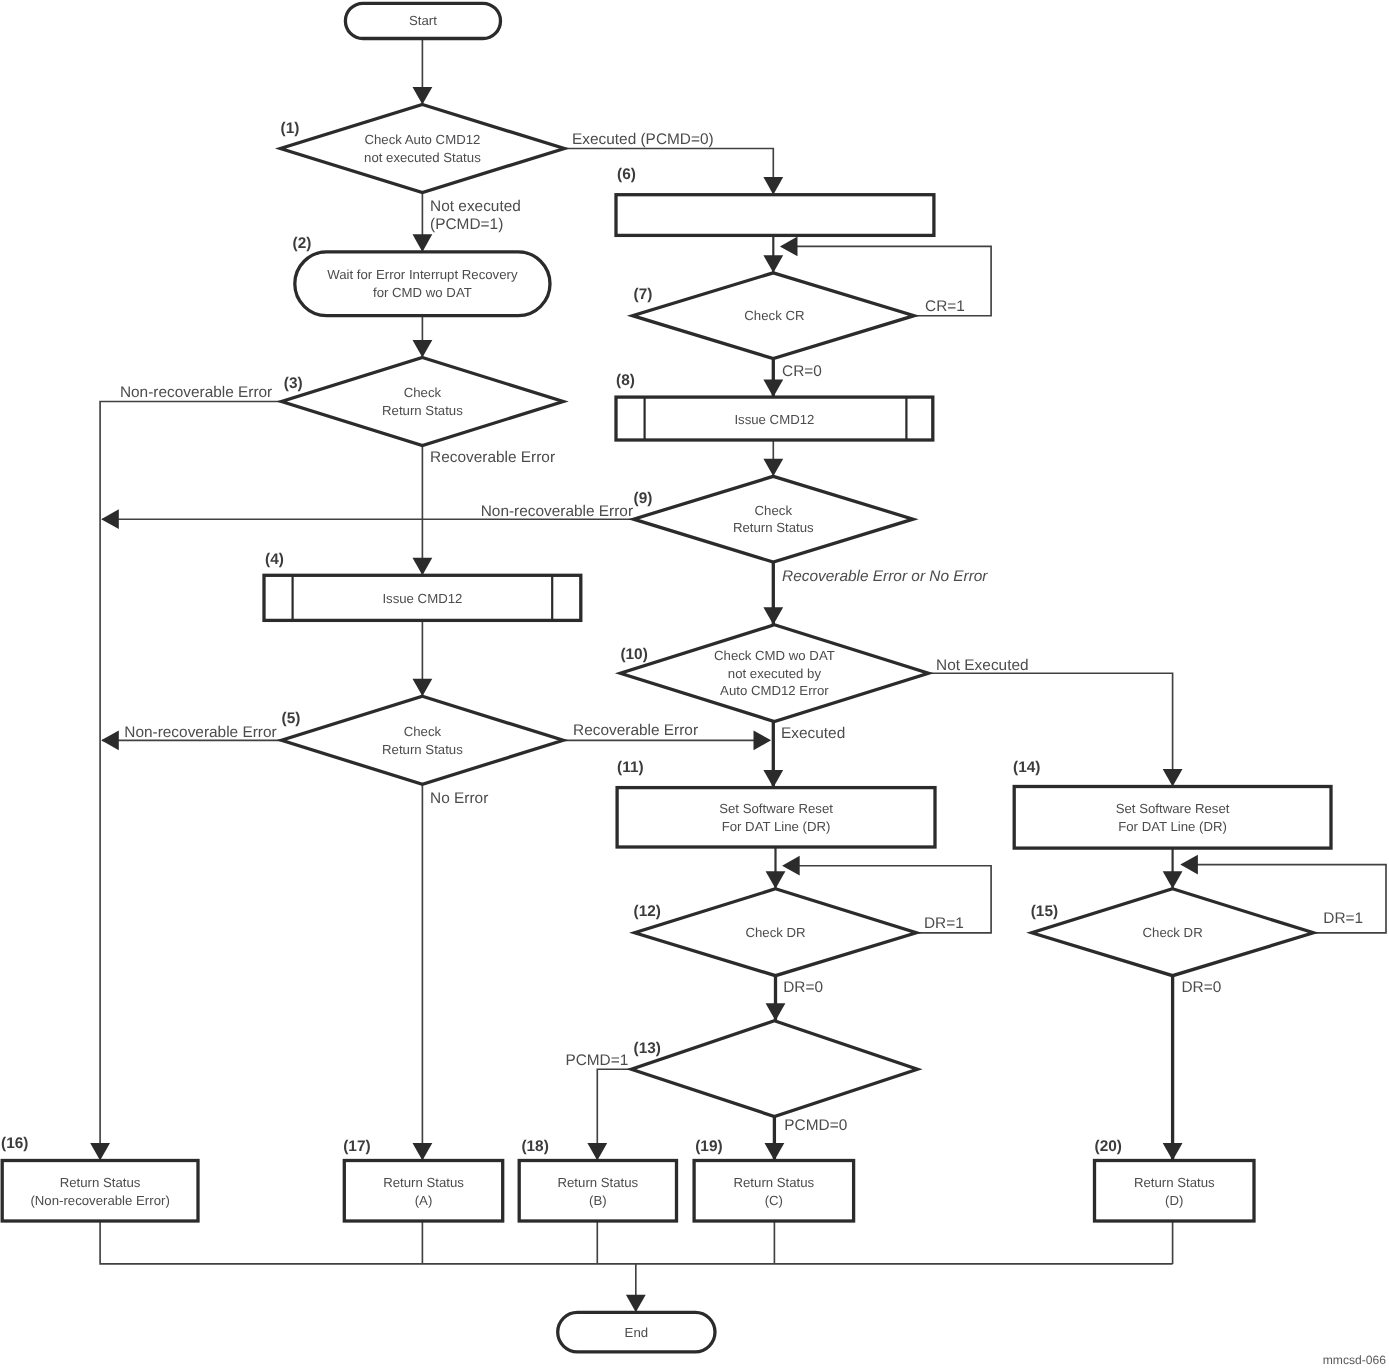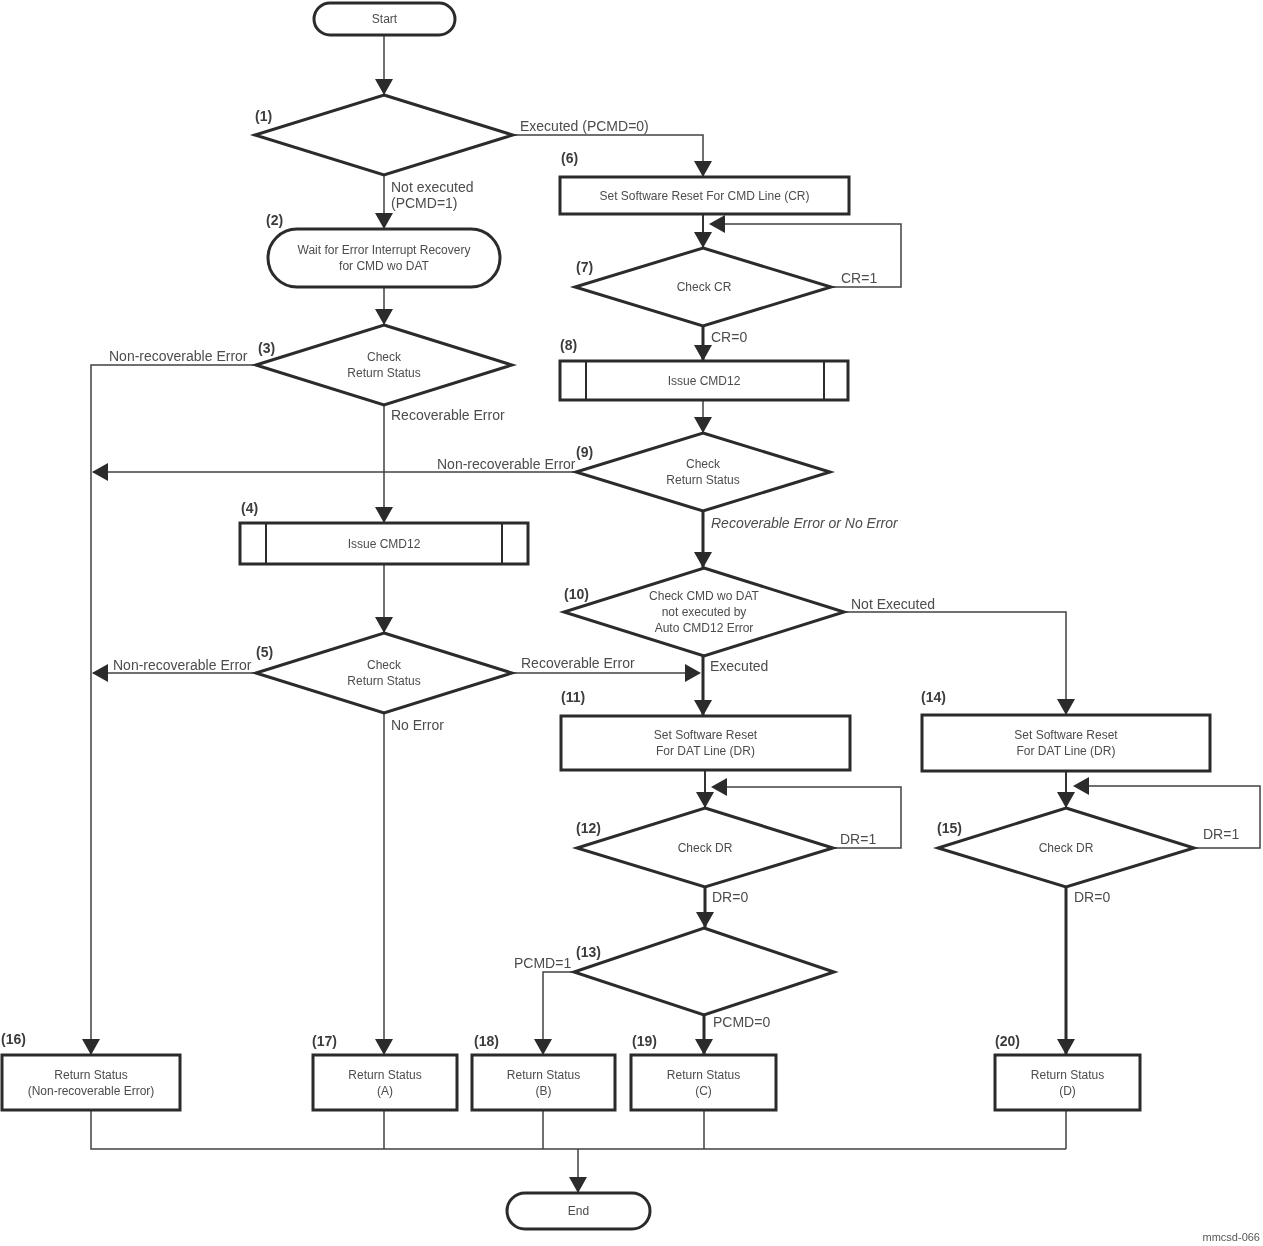--- a/index.html
+++ b/index.html
@@ -112,28 +112,29 @@
     <polygon points="534,1039 552,1039 543,1055"></polygon>
     <polygon points="695,1039 713,1039 704,1055"></polygon>
     <polygon points="1057,792 1075,792 1066,808"></polygon>
     <polygon points="1089,777 1089,795 1073,786"></polygon>
     <polygon points="1057,1039 1075,1039 1066,1055"></polygon>
     <polygon points="569,1177 587,1177 578,1193"></polygon>
   </g>
 </svg>
 
 <div class="node-text" style="left:314px;top:3px;width:141px;height:32px;">Start</div>
+<div class="node-text" style="left:274px;top:103px;width:220px;height:64px;">Check Auto CMD12
+not executed Status</div>
 <div class="node-text" style="left:268px;top:231px;width:232px;height:54px;">Wait for Error Interrupt Recovery
 for CMD wo DAT</div>
 <div class="node-text" style="left:284px;top:333px;width:200px;height:64px;">Check
 Return Status</div>
 <div class="node-text" style="left:268px;top:523px;width:232px;height:41px;">Issue CMD12</div>
 <div class="node-text" style="left:284px;top:641px;width:200px;height:64px;">Check
 Return Status</div>
-<div class="node-text" style="left:560px;top:177px;width:289px;height:37px;">Set Software Reset For CMD Line (CR)</div>
 <div class="node-text" style="left:604px;top:255px;width:200px;height:64px;">Check CR</div>
 <div class="node-text" style="left:588px;top:361px;width:232px;height:39px;">Issue CMD12</div>
 <div class="node-text" style="left:603px;top:440px;width:200px;height:64px;">Check
 Return Status</div>
 <div class="node-text" style="left:584px;top:570px;width:240px;height:84px;">Check CMD wo DAT
 not executed by
 Auto CMD12 Error</div>
 <div class="node-text" style="left:561px;top:716px;width:289px;height:54px;">Set Software Reset
 For DAT Line (DR)</div>
 <div class="node-text" style="left:605px;top:816px;width:200px;height:64px;">Check DR</div>

